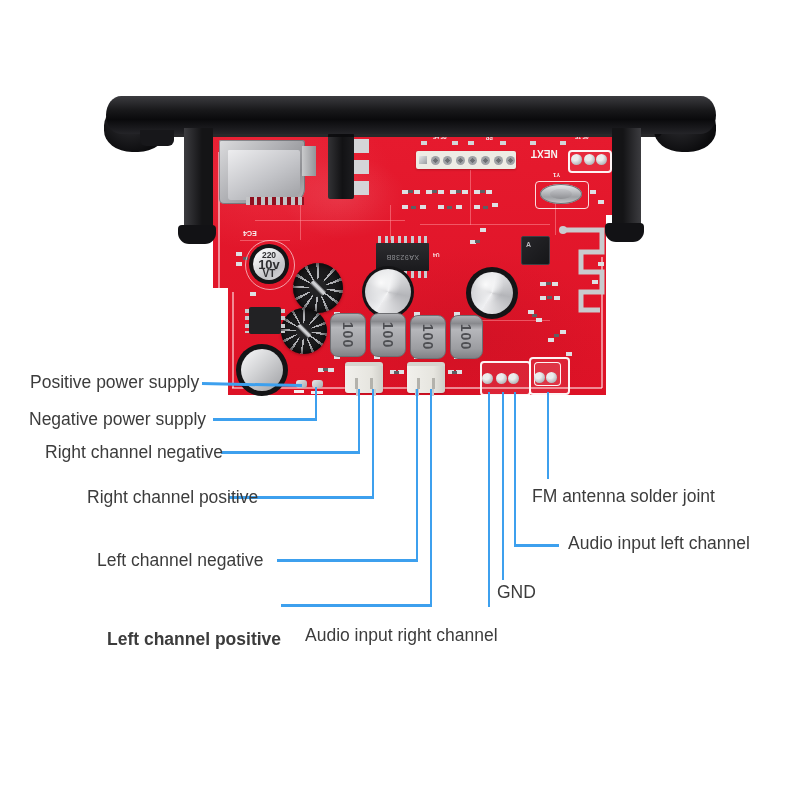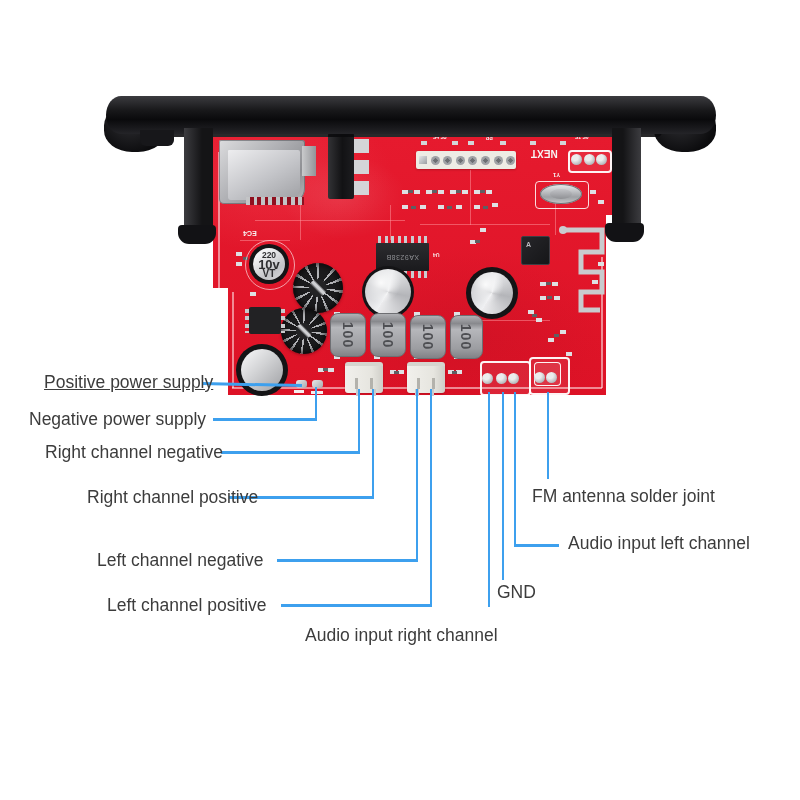--- a/index.html
+++ b/index.html
@@ -264,25 +264,25 @@
   <div class="cl" style="left:277px;top:559px;width:141px;height:2.5px;"></div>
   <div class="cl" style="left:415.5px;top:389px;width:2.5px;height:172px;"></div>
   <div class="cl" style="left:281px;top:604px;width:151px;height:2.5px;"></div>
   <div class="cl" style="left:429.5px;top:389px;width:2.5px;height:217px;"></div>
   <div class="cl" style="left:487.5px;top:392px;width:2.5px;height:215px;"></div>
   <div class="cl" style="left:501.5px;top:392px;width:2.5px;height:188px;"></div>
   <div class="cl" style="left:513.5px;top:392px;width:2.5px;height:154px;"></div>
   <div class="cl" style="left:513.5px;top:544px;width:45px;height:2.5px;"></div>
   <div class="cl" style="left:546.5px;top:392px;width:2.5px;height:87px;"></div>
 
-  <div class="lbl" style="left:44px;top:371px;text-decoration:underline;">Positive power supply</div>
+  <div class="lbl" style="left:30px;top:371px;">Positive power supply</div>
   <div class="lbl" style="left:29px;top:408px;">Negative power supply</div>
   <div class="lbl" style="left:87px;top:486px;">Right channel positive</div>
   <div class="lbl" style="left:45px;top:441px;">Right channel negative</div>
   <div class="lbl" style="left:97px;top:549px;">Left channel negative</div>
-  <div class="lbl" style="left:107px;top:594px;">Left channel positive</div>
+  <div class="lbl" style="left:107px;top:628px;font-weight:bold;">Left channel positive</div>
   <div class="lbl" style="left:305px;top:624px;">Audio input right channel</div>
   <div class="lbl" style="left:497px;top:581px;">GND</div>
   <div class="lbl" style="left:568px;top:532px;">Audio input left channel</div>
   <div class="lbl" style="left:532px;top:485px;">FM antenna solder joint</div>
 
 
 </div>
 
 </body></html>

